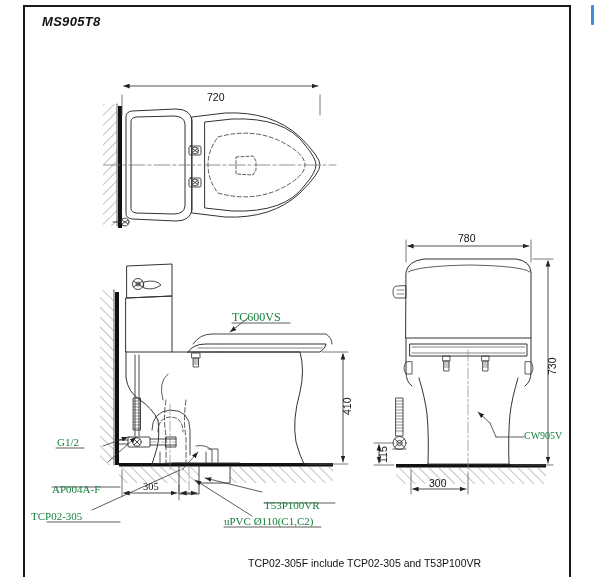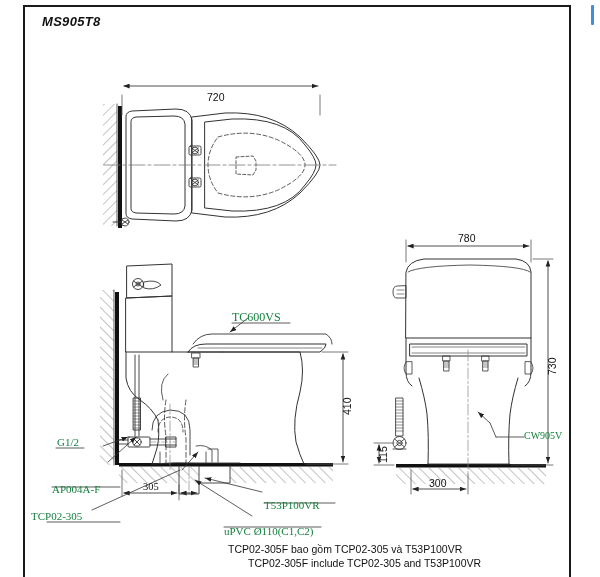--- a/index.html
+++ b/index.html
@@ -402,32 +402,31 @@
   <div class="lbl" style="left:232px; top:310px; font-size:12px;">TC600VS</div>
 
   <div class="lbl" style="left:57px; top:436px;">G1/2</div>
 
   <div class="lbl" style="left:52px; top:475px;margin-top:8px;">AP004A-F</div>
 
   <div class="lbl" style="left:31px; top:510px;">TCP02-305</div>
 
   <div class="lbl" style="left:264px; top:499px;">T53P100VR</div>
 
-  <div class="lbl" style="left:224px; top:515px;margin-top:10px;">uPVC Ø110(C1,C2)</div>
+  <div class="lbl" style="left:224px; top:515px;">uPVC Ø110(C1,C2)</div>
 
   <div class="dim rot" style="left:341px; top:415px;">410</div>
 
   <div class="dim" style="left:143px; top:481px;font-family:Liberation Serif, serif;">305</div>
 
   <div class="dim" style="left:458px; top:232px;">780</div>
 
   <div class="dim rot" style="left:546px; top:375px;">730</div>
 
   <div class="dim rot" style="left:377px; top:463px;">115</div>
 
   <div class="dim" style="left:429px; top:477px;">300</div>
 
   <div class="lbl" style="left:524px; top:430px; font-size:10px;">CW905V</div>
 
-  <div class="foot" style="left:228px; top:543px;">TCP02-305F bao gồm TCP02-305 và T53P100VR</div>
   <div class="foot" style="left:228px; top:557px;margin-left:20px;">TCP02-305F include TCP02-305 and T53P100VR</div>
 
 </div>
 
 </body></html>

